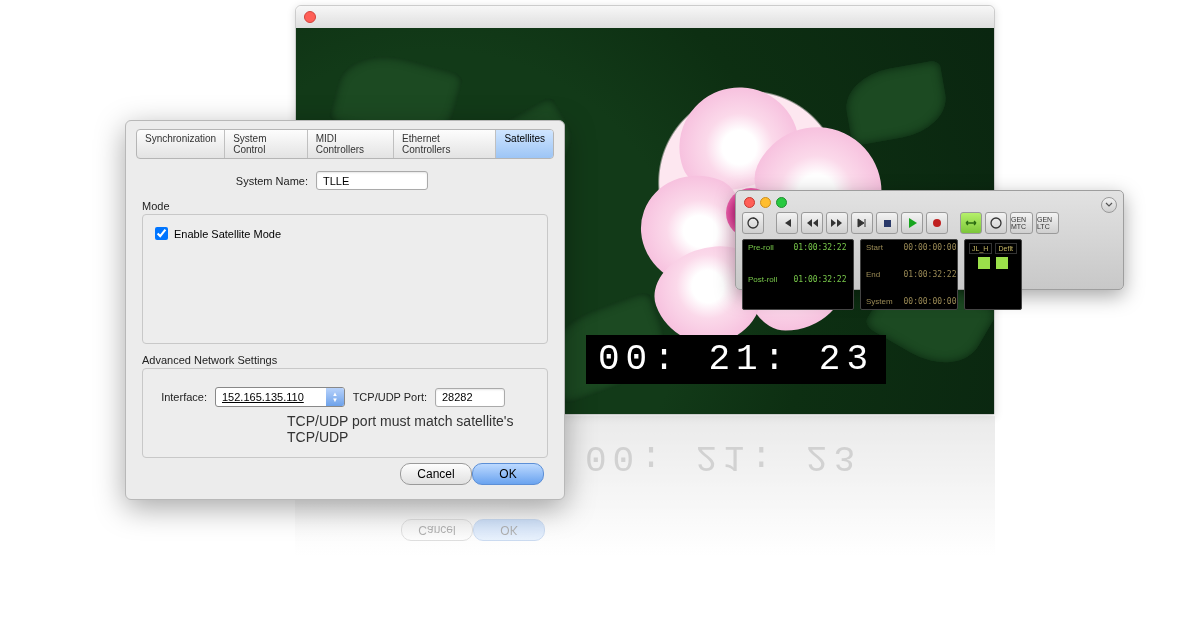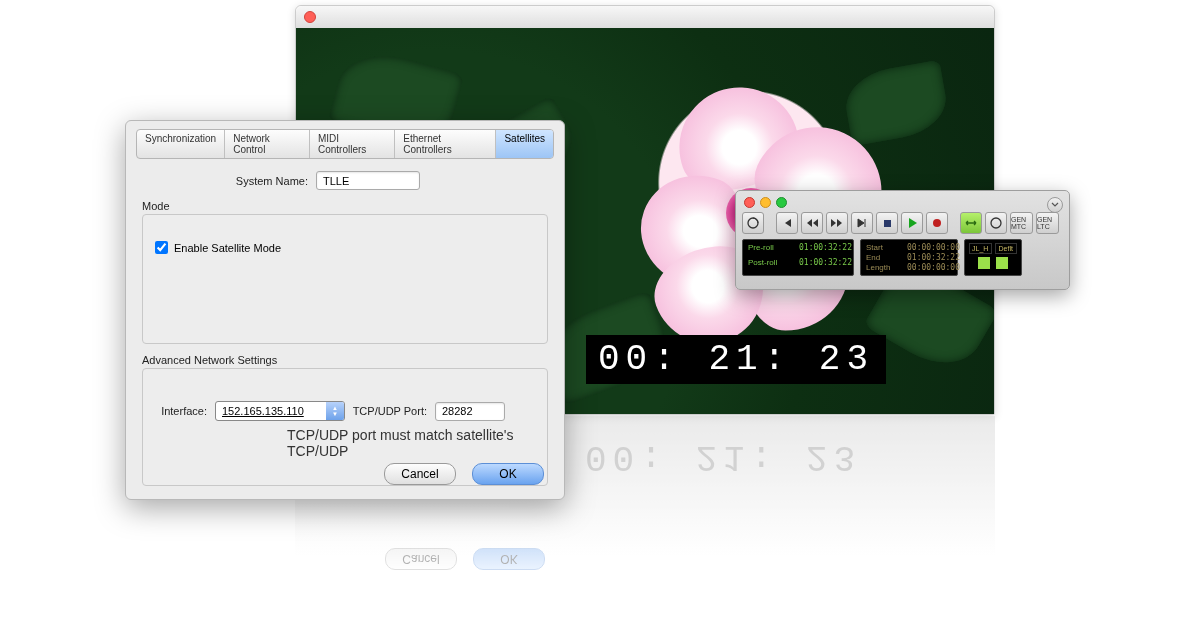--- a/index.html
+++ b/index.html
@@ -123,61 +123,61 @@
   .row{display:flex;align-items:center;margin:6px 0;}
   .label-right{width:130px;text-align:right;padding-right:8px;color:#222;}
   .text-input{
     background:#fff;border:1px solid #aaa;border-radius:3px;
     padding:2px 6px;font-size:11px;height:19px;
     box-shadow:inset 0 1px 2px rgba(0,0,0,.1);
   }
   .section-title{font-weight:normal;color:#222;margin:10px 0 2px 16px;font-size:11px;}
   .group-box{
     margin:0 16px;border:1px solid #c8c8c8;border-radius:4px;
-    background:#ededed;padding:26px 12px;
+    background:#ededed;padding:12px 12px;
   }
   .group-box.tall{height:130px;}
   .checkbox{display:flex;align-items:center;gap:6px;}
   .checkbox input{width:13px;height:13px;}
   .note{font-size:14px;color:#333;margin:6px 0 0 132px;}
 
   .combo{
     display:flex;align-items:center;background:#fff;border:1px solid #888;
     border-radius:3px;height:20px;overflow:hidden;width:130px;
   }
   .combo span{flex:1;padding:0 6px;font-size:11px;text-decoration:underline;}
   .combo .arrows{
     width:18px;height:100%;
     background:linear-gradient(#b7d2fb,#6ea2ea);
     display:flex;flex-direction:column;align-items:center;justify-content:center;
     font-size:6px;color:#fff;line-height:6px;
   }
 
   .dialog-buttons{
-    position:absolute;bottom:14px;right:20px;display:flex;gap:16px;
+    position:absolute;bottom:14px;right:20px;display:flex;gap:0;margin-top:29px;
   }
   .btn{
     min-width:72px;padding:3px 14px;border-radius:10px;
     font-size:12px;text-align:center;cursor:default;
     border:1px solid #9a9a9a;
   }
   .btn.cancel{background:linear-gradient(#fdfdfd,#e0e0e0);}
   .btn.ok{background:linear-gradient(#bcd9ff,#6aa3ef);border-color:#5c8fd6;color:#000;text-align:center;}
 
   
   .dialog-reflection{
     position:absolute;left:125px;top:500px;width:440px;height:80px;
     opacity:.3;pointer-events:none;
     transform:scaleY(-1);
   }
   .dialog-reflection .dialog-buttons{position:absolute;bottom:auto;top:10px;right:20px;}
 
   
   .transport{
-    position:absolute;left:735px;top:190px;width:335px;height:100px;
+    position:absolute;left:735px;top:190px;width:389px;height:100px;
     background:linear-gradient(#e2e2e2,#c8c8c8);
     border:1px solid #9e9e9e;border-radius:5px;
     box-shadow:0 6px 20px rgba(0,0,0,.35);
     padding:4px 6px 6px;
   }
   .transport .traffic{display:flex;gap:5px;padding:2px 2px 4px;}
   .dot{width:11px;height:11px;border-radius:50%;}
   .dr{background:#ff5f57;border:1px solid #c5362f;}
   .dy{background:#ffbd2e;border:1px solid #cd8e1e;}
   .dg{background:#28c940;border:1px solid #1f8f2f;}
@@ -195,23 +195,23 @@
   .tpbtn.green{background:linear-gradient(#b5f06a,#7cc63a);}
   .tpbtn.small{width:23px;height:22px;font-size:7px;line-height:7px;flex-direction:column;}
   .tp-sep{width:6px;}
 
   .tp-lower{display:flex;gap:6px;}
   .lcd{
     background:#000;border:1px solid #444;border-radius:2px;
     padding:3px 5px;display:grid;font-size:8px;
   }
   .lcd1{grid-template-columns:40px 64px;row-gap:1px;width:112px;}
-  .lcd2{grid-template-columns:34px 60px;row-gap:1px;width:98px;}
+  .lcd2{grid-template-columns:34px 60px;row-gap:18px;width:98px;}
   .lcd .k{color:#78c84a;text-align:left;}
-  .lcd .v{color:#78c84a;text-align:right;font-family:monospace;}
+  .lcd .v{color:#78c84a;text-align:center;font-family:monospace;}
   .lcd2 .k{color:#9a8a55;}
   .lcd2 .v{color:#9a8a55;font-family:monospace;}
 
   .lcd3{
     background:#000;border:1px solid #444;border-radius:2px;
     padding:3px 4px;width:58px;
   }
   .lcd3 .hdr{display:flex;gap:3px;font-size:7px;color:#c8b864;margin-bottom:3px;}
   .lcd3 .hdr span{flex:1;text-align:center;border:1px solid #333;padding:1px 0;}
   .lcd3 .sqrow{display:flex;gap:6px;justify-content:center;}
@@ -330,49 +330,49 @@
       <div class="k">Pre-roll</div>
       <div class="v">01:00:32:22</div>
       <div class="k">Post-roll</div>
       <div class="v">01:00:32:22</div>
     </div>
     <div class="lcd lcd2">
       <div class="k">Start</div>
       <div class="v">00:00:00:00</div>
       <div class="k">End</div>
       <div class="v">01:00:32:22</div>
-      <div class="k">Length</div>
+      <div class="k">System</div>
       <div class="v">00:00:00:00</div>
     </div>
     <div class="lcd3">
       <div class="hdr">
         <span>JL_H</span>
         <span>Deflt</span>
       </div>
       <div class="sqrow">
         <div class="sq"></div>
         <div class="sq"></div>
       </div>
     </div>
   </div>
 </div>
 
 <div class="dialog">
 
   <div class="tabbar">
     <div class="tab">Synchronization</div>
-    <div class="tab">Network Control</div>
+    <div class="tab">System Control</div>
     <div class="tab">MIDI Controllers</div>
     <div class="tab">Ethernet Controllers</div>
     <div class="tab active">Satellites</div>
   </div>
 
   <div class="row" style="margin-top:12px;">
     <div class="label-right" style="width:190px;">System Name:</div>
-    <input class="text-input" style="width: 104px;" value="TLLE">
+    <input class="text-input" style="width: 112px;" value="TLLE">
   </div>
 
   <div class="section-title">Mode</div>
   <div class="group-box tall">
     <label class="checkbox">
       <input type="checkbox" checked="" style="">
       <span>Enable Satellite Mode</span>
     </label>
   </div>
 

